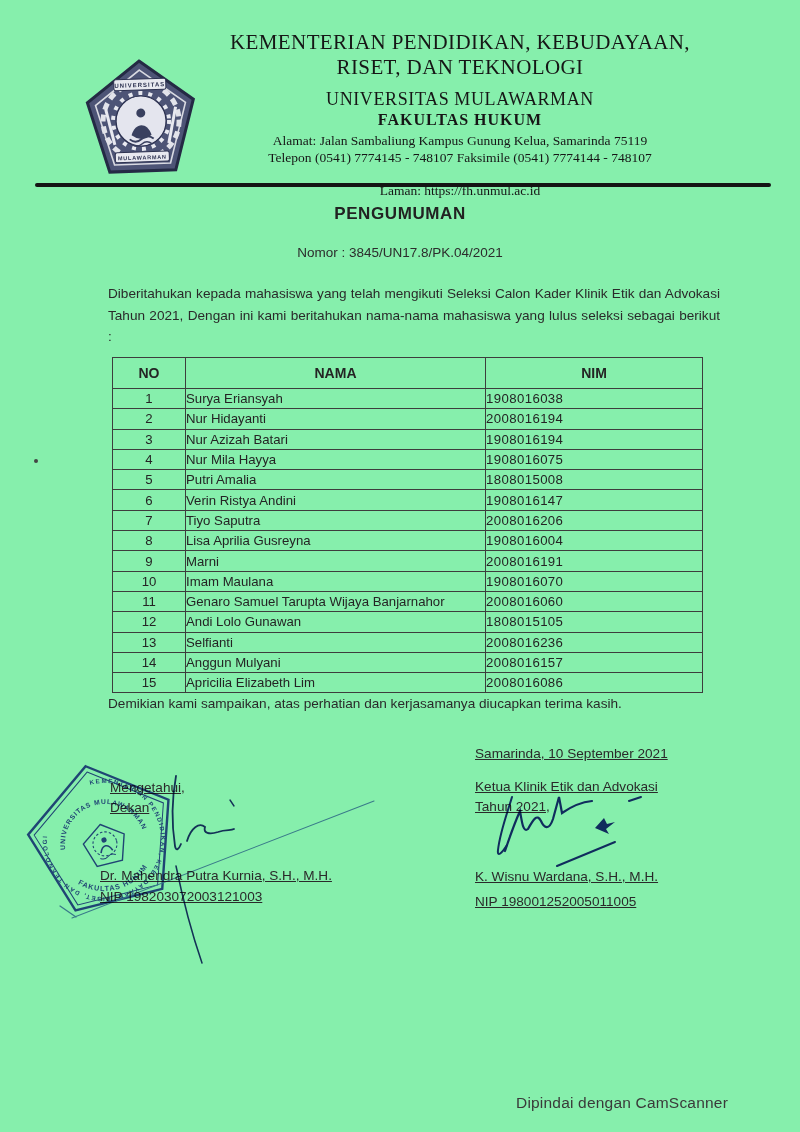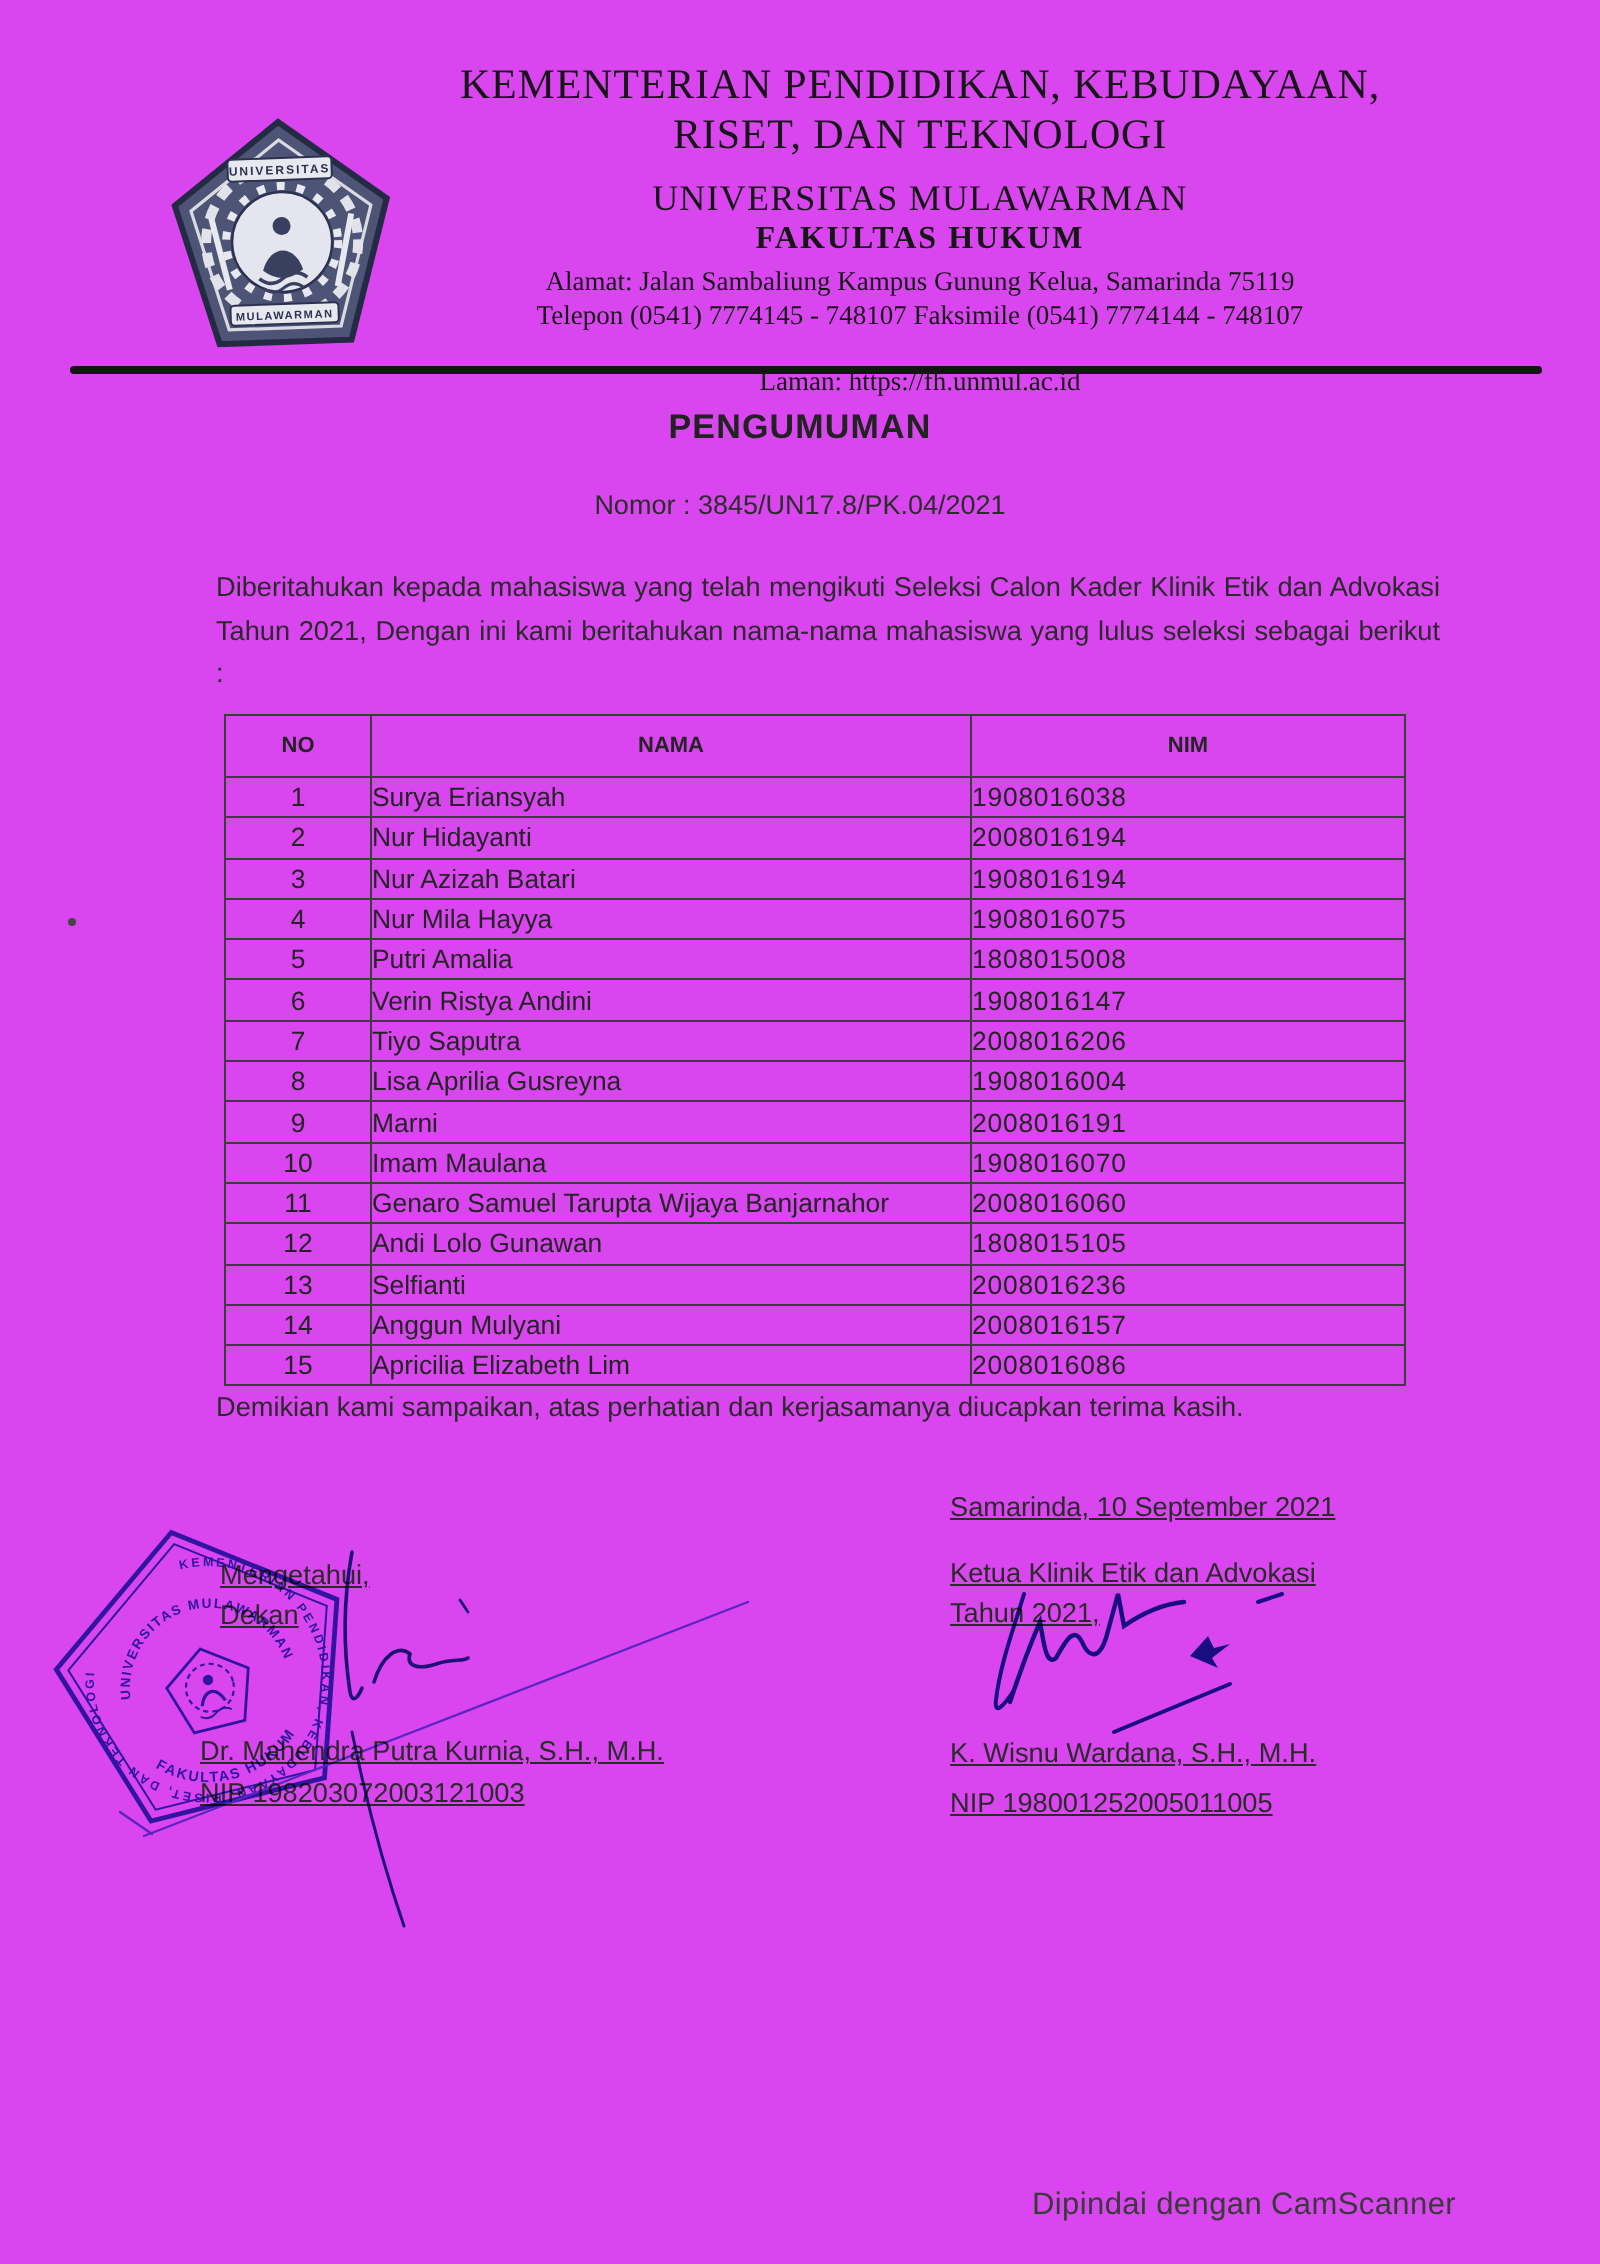--- a/index.html
+++ b/index.html
@@ -1,17 +1,17 @@
 <!DOCTYPE html>
 <html><head>
 <meta charset="utf-8">
 <style>
   html,body{margin:0;padding:0;background:#ffffff;}
   .page{
-    position:relative;width:800px;height:1132px;background:#d946ef;
+    position:relative;width:800px;height:1132px;background:#86efac;
     font-family:"Liberation Sans",sans-serif;color:#262626;overflow:hidden;
   }
   .abs{position:absolute;}
   
   .letterhead{left:190px;top:30px;width:540px;text-align:center;
     font-family:"Liberation Serif",serif;color:#161616;}
   .lh-ministry{font-size:21px;line-height:25px;letter-spacing:.4px;}
   .lh-univ{font-size:18px;margin-top:9px;letter-spacing:.6px;}
   .lh-fac{font-size:16px;font-weight:bold;letter-spacing:1px;margin-top:1px;}
   .lh-addr{font-size:13.5px;margin-top:4px;}
@@ -23,21 +23,21 @@
     font-weight:bold;letter-spacing:.6px;color:#222;}
   .doc-number{left:0;top:229px;width:800px;text-align:center;font-size:13.5px;color:#2c2c2c;margin-top:16px;}
   
   .intro{left:108px;top:283px;width:612px;font-size:13.6px;line-height:21.5px;
     text-align:justify;color:#2a2a2a;}
   .closing{left:108px;top:696px;width:640px;font-size:13.6px;color:#2a2a2a;}
   
   .tbl{left:112px;top:357px;width:590px;border-collapse:collapse;table-layout:fixed;
     font-size:13.2px;color:#242424;}
   .tbl th,.tbl td{border:1.6px solid #3d3d3d;padding:0 0 0 0;}
-  .tbl th{height:30px;font-size:11px;font-weight:bold;}
+  .tbl th{height:30px;font-size:14px;font-weight:bold;}
   .tbl td{height:19.3px;line-height:15px;}
   .col-no{width:73px;}
   .col-nama{width:300px;}
   .col-nim{width:217px;}
   .td-no{text-align:center;}
   .td-nama{padding-left:11px;}
   .td-nim{letter-spacing:.4px;}
   
   .sig-text{font-size:13.6px;color:#2a2a2a;line-height:20px;text-decoration:underline;}
   .place-date{left:475px;top:744px;}

